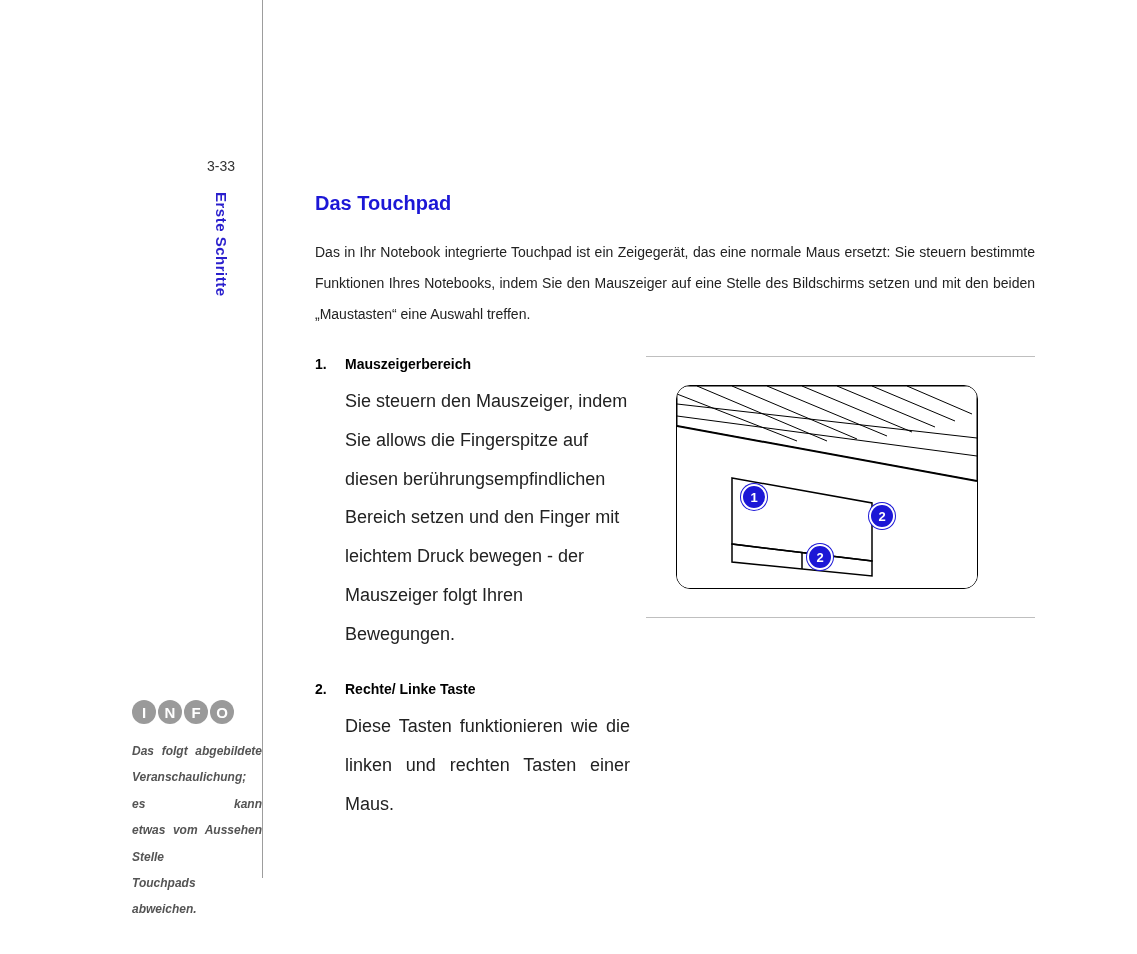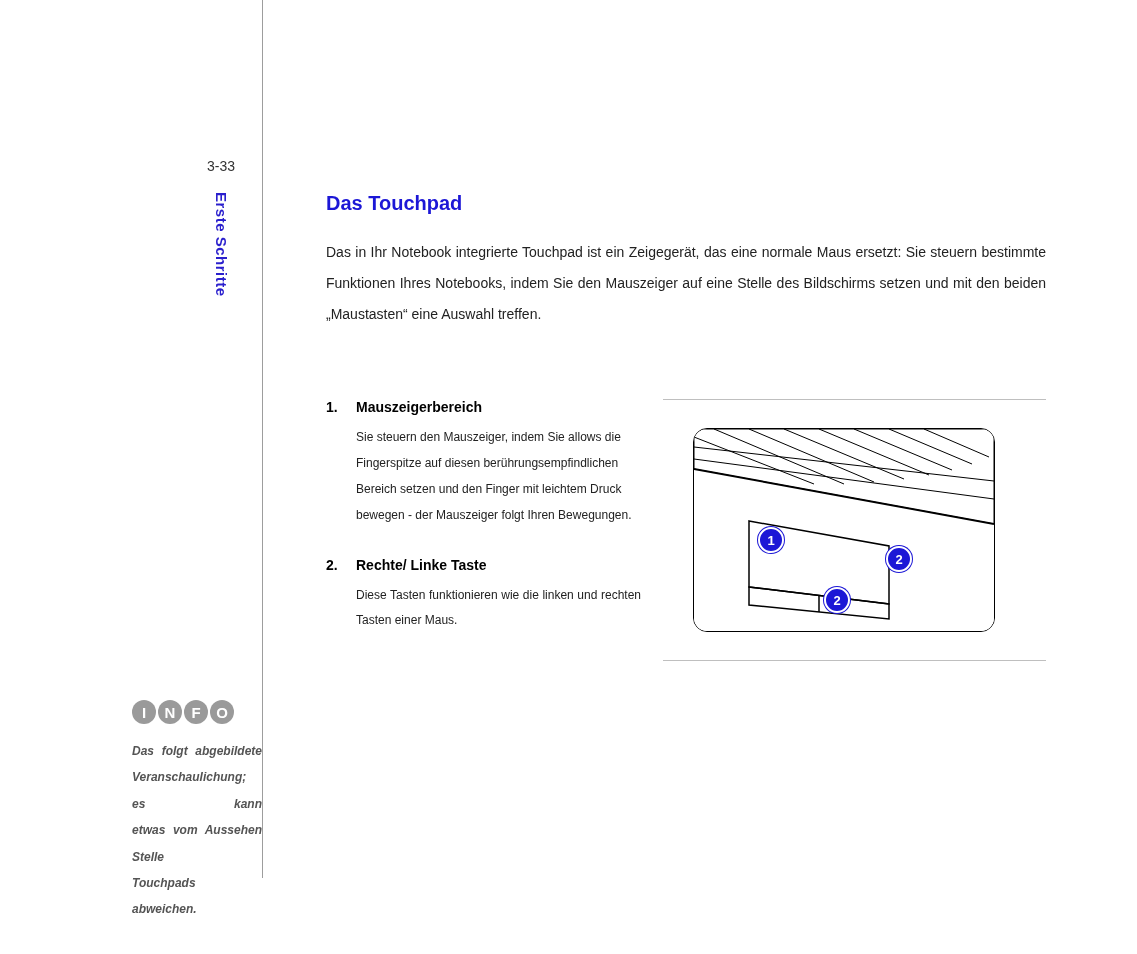--- a/index.html
+++ b/index.html
@@ -72,40 +72,40 @@
     line-height: 2.2;
     text-align: justify;
     text-align-last: justify;
   }
   .info-text .last {
     text-align: left;
     text-align-last: left;
   }
   .content {
     position: absolute;
-    left: 326px;
+    left: 315px;
     top: 192px;
     width: 720px;
   }
   .h1 {
     color: #1c17d6;
     font-size: 20px;
     font-weight: bold;
     margin-bottom: 22px;
   }
   .intro {
     font-size: 14px;
     line-height: 2.2;
     text-align: justify;
     color: #222;
   }
   .body-cols {
     display: flex;
-    gap: 22px;
-    margin-top: 70px;
+    gap: 16px;
+    margin-top: 27px;
   }
   .left-col {
     width: 315px;
   }
   ol.items {
     list-style: none;
     padding: 0;
     margin: 0;
     counter-reset: item;
   }
@@ -118,21 +118,21 @@
     font-weight: bold;
     margin-bottom: 10px;
   }
   ol.items > li .it-head::before {
     content: counter(item) ".";
     font-weight: bold;
     display: inline-block;
     width: 30px;
   }
   ol.items > li .it-body {
-    font-size: 12px;
+    font-size: 18px;
     line-height: 2.15;
     margin-left: 30px;
     color: #222;
   }
   ol.items > li.justify .it-body {
     text-align: justify;
   }
   .right-col {
     flex: 1;
     position: relative;

